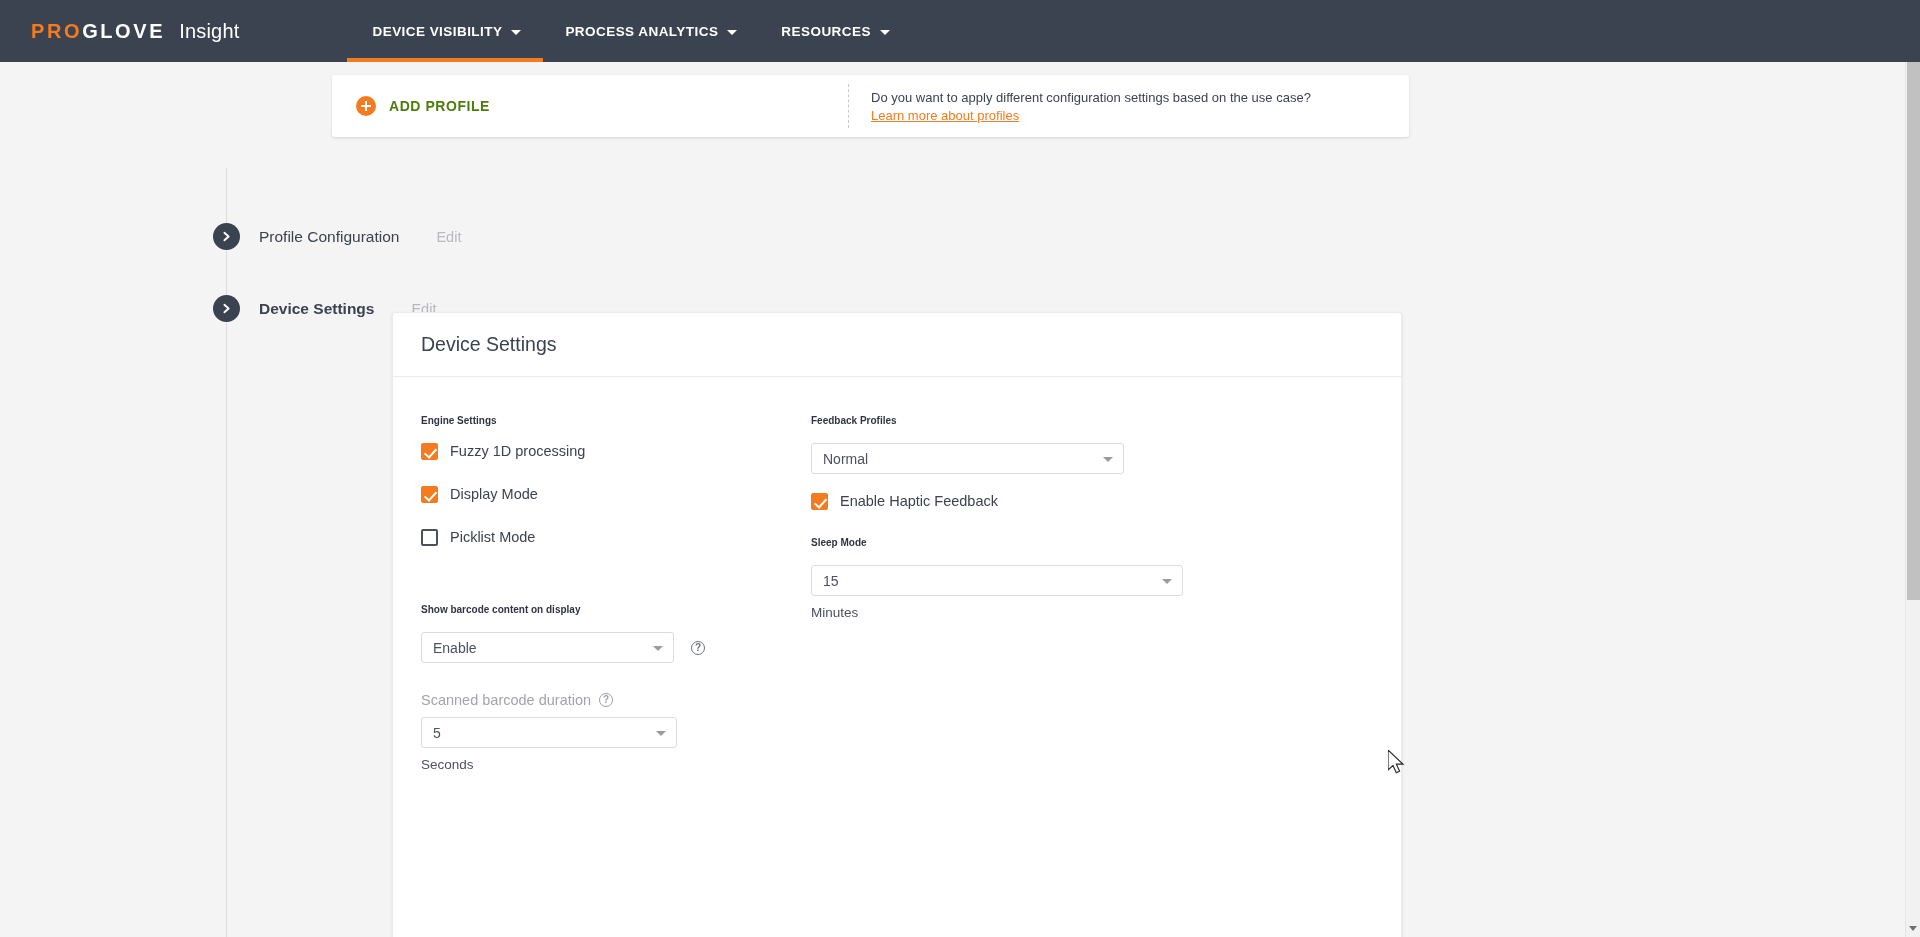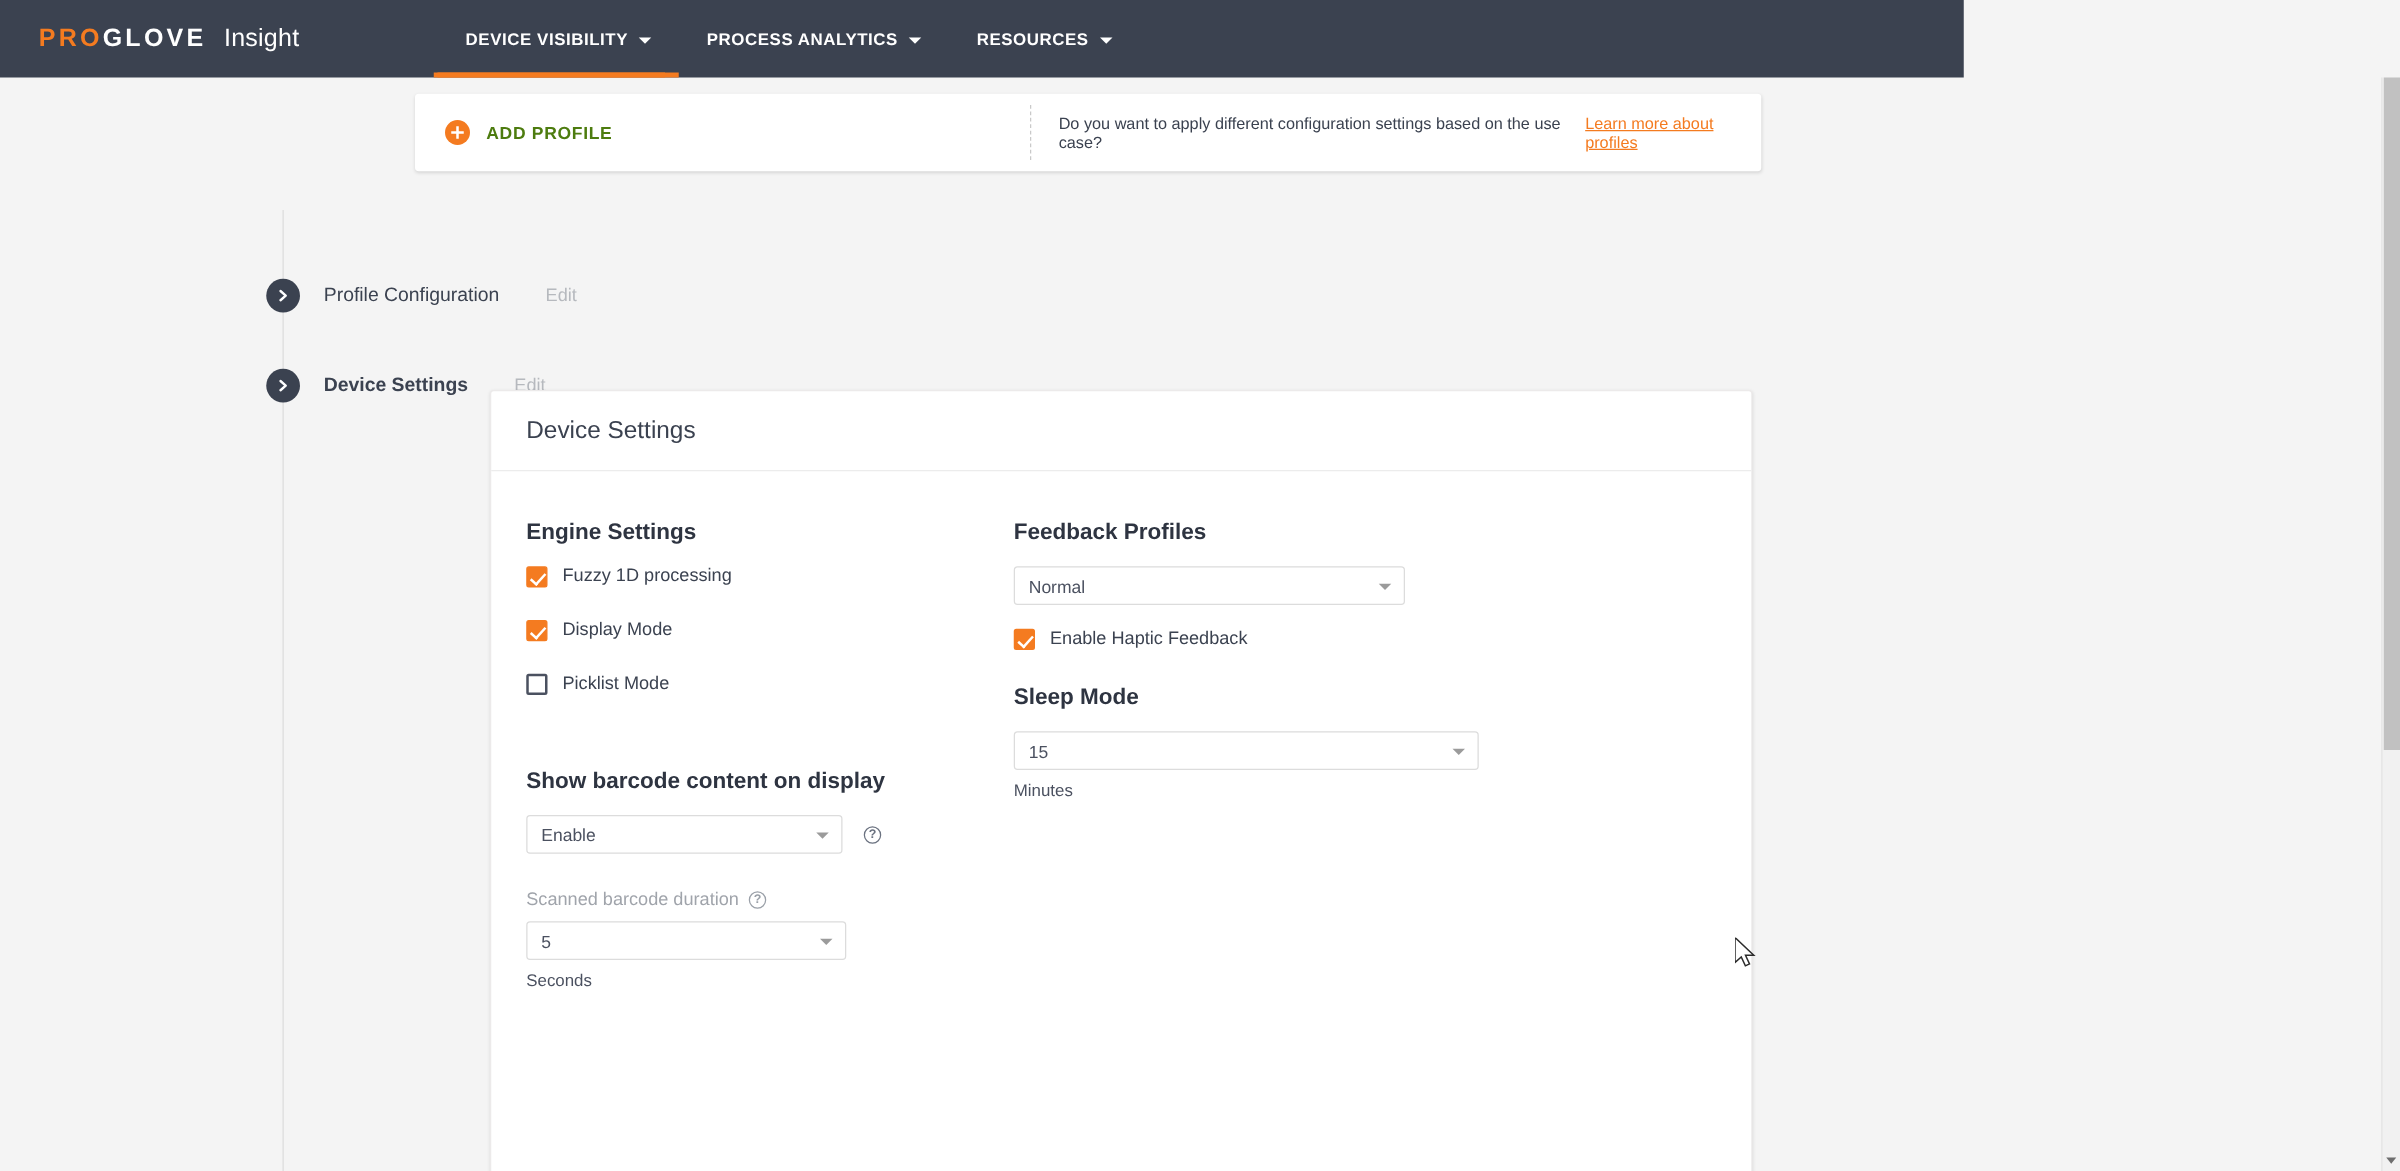--- a/index.html
+++ b/index.html
@@ -7,21 +7,21 @@
     margin: 0; padding: 0;
     width: 1920px; height: 937px;
     overflow: hidden;
     font-family: "Liberation Sans", sans-serif;
     background: #f4f4f4;
   }
 
   
   .topbar {
     position: absolute; top: 0; left: 0;
-    width: 1571px; height: 62px;
+    width: 1920px; height: 62px;
     background: #3b4250;
     display: flex; align-items: center;
     z-index: 40;
   }
   .brand {
     display: flex; align-items: baseline;
     margin-left: 31px;
   }
   .brand-pro {
     color: #f47b20; font-size: 20px; font-weight: 700;
@@ -128,21 +128,21 @@
   .plus-circle::before { left: 5px; right: 5px; top: 9px; height: 2px; }
   .plus-circle::after  { top: 5px; bottom: 5px; left: 9px; width: 2px; }
   .add-profile-label {
     color: #4d7c0f; font-size: 14px; font-weight: 600; letter-spacing: .55px;
   }
   .vdivider {
     width: 1px; height: 44px;
     border-left: 1px dashed #c9c9c9;
     margin-right: 22px;
   }
-  .profile-hint { display: flex; flex-direction: row; gap: 3px; }
+  .profile-hint { display: flex; flex-direction: column; gap: 3px; }
   .profile-hint-q { color: #3b4250; font-size: 13px; }
   .profile-hint-link {
     color: #f47b20; font-size: 13px; text-decoration: underline; cursor: pointer;
     width: fit-content;
   }
 
   
   .stepper { position: absolute; left: 0; top: 0; width: 1920px; }
   .step-connector {
     position: absolute; left: 226px; top: 106px;
@@ -177,21 +177,21 @@
   }
   .ds-head {
     height: 64px; display: flex; align-items: center;
     padding-left: 28px; border-bottom: 1px solid #ececec;
   }
   .ds-head-title { font-size: 19.5px; color: #3b4250; }
 
   .ds-body { position: relative; padding: 38px 28px 0 28px; }
 
   .section-title {
-    font-size: 18px; font-weight: 700; color: #2e3441; margin-bottom: 17px;
+    font-size: 10px; font-weight: 700; color: #2e3441; margin-bottom: 17px;
   }
 
   .col-left  { position: absolute; left: 28px;  top: 38px;  width: 420px; }
   .col-right { position: absolute; left: 418px; top: 38px;  width: 420px; }
 
   
   .cb-row { display: flex; align-items: flex-start; gap: 12px; margin-bottom: 26px; cursor: pointer; }
   .cb {
     width: 17px; height: 17px; border-radius: 2px;
     flex: 0 0 auto; position: relative;

